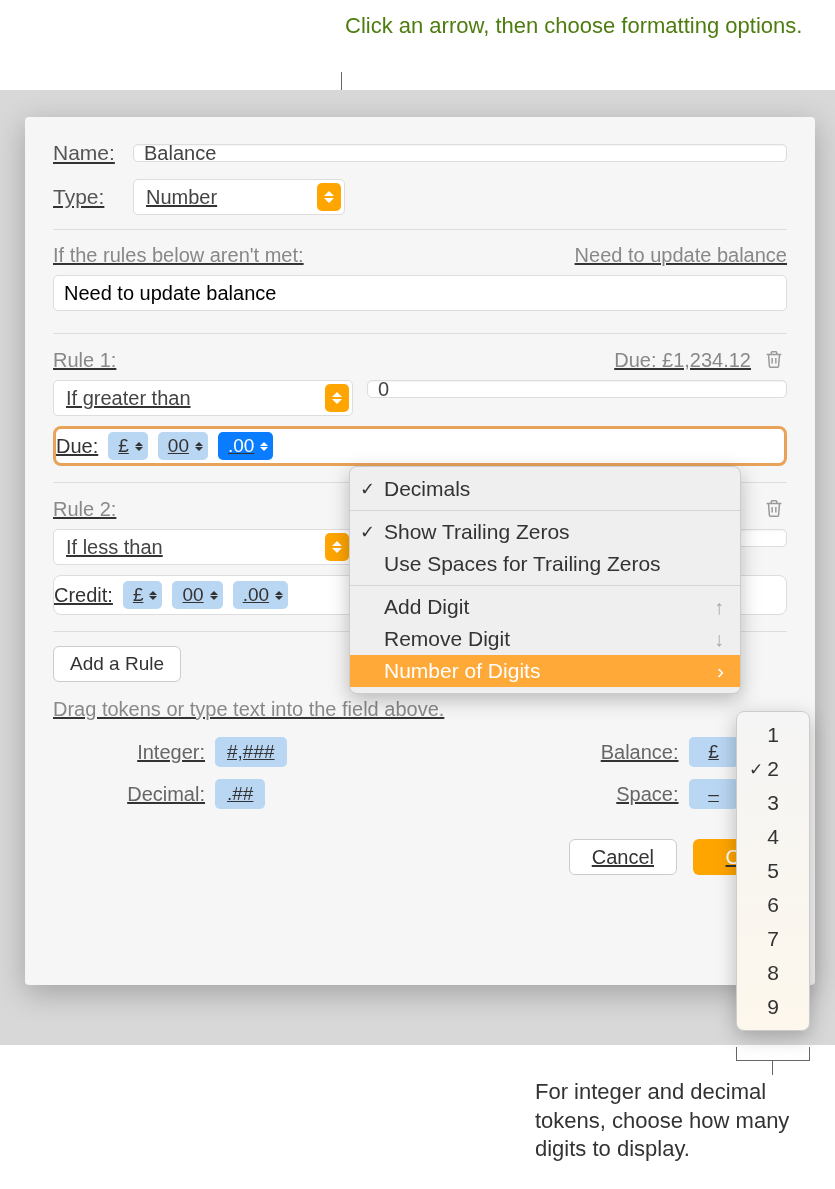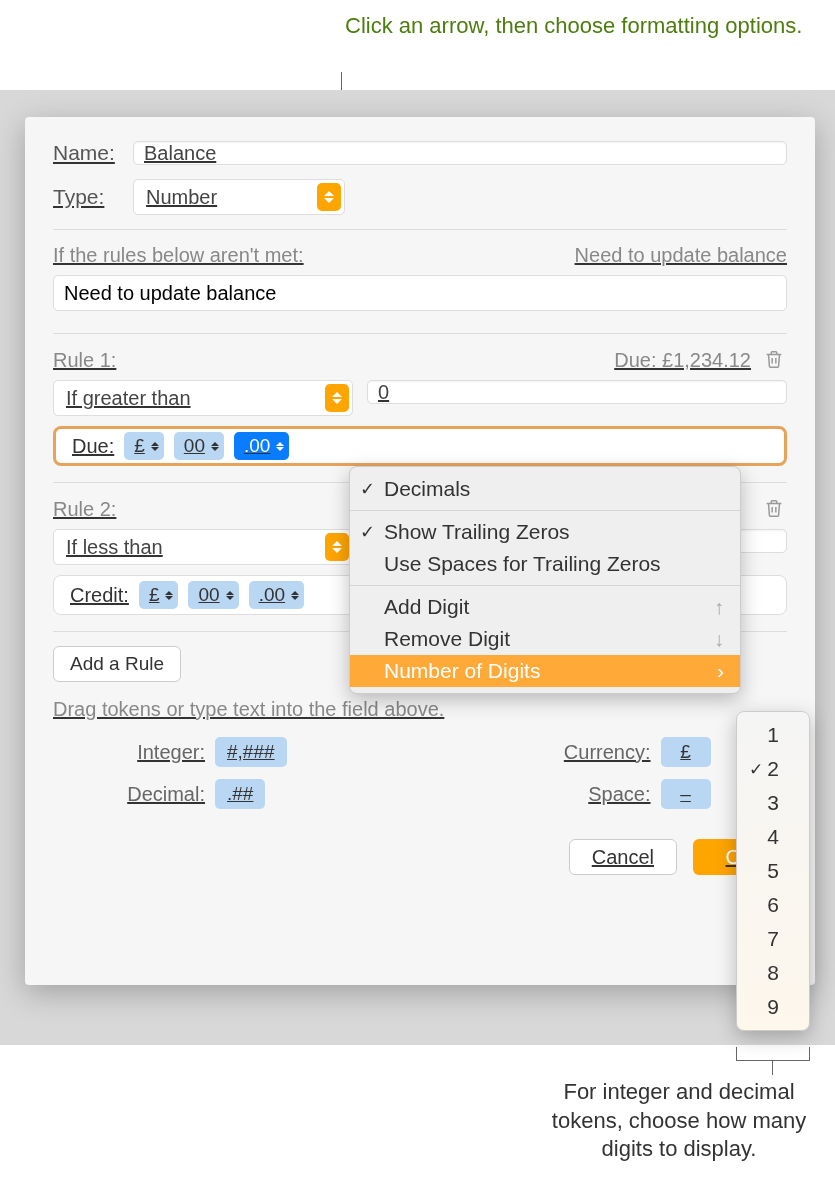--- a/index.html
+++ b/index.html
@@ -28,21 +28,21 @@
       height: 384px;
       background: #666;
     }
     .callout-bottom {
       position: absolute;
       top: 1078px;
       left: 535px;
       right: 12px;
       font-size: 22px;
       color: #333;
-      text-align: center;
+      text-align: left;
       line-height: 1.3;
     }
     .callout-bracket {
       position: absolute;
       top: 1047px;
       left: 736px;
       width: 74px;
       height: 14px;
       border-left: 1px solid #666;
       border-right: 1px solid #666;
@@ -73,21 +73,21 @@
       background: #f6f6f6;
       border-radius: 4px;
       box-shadow: 0 8px 30px rgba(0,0,0,0.25);
       padding: 24px 28px 20px 28px;
       text-decoration: underline;
     }
     .row { display: flex; align-items: center; margin-bottom: 14px; }
     .field-label { font-size: 21px; color: #555; flex-shrink: 0; }
     .text-input {
       flex: 1;
-      height: 24px;
+      height: 18px;
       background: #fff;
       border: 1px solid #ddd;
       border-radius: 5px;
       padding: 0 10px;
       font-size: 20px;
       color: #444;
       box-shadow: inset 0 1px 2px rgba(0,0,0,0.05);
     }
     .row-name .field-label { width: 80px; }
     .row-type .field-label { width: 80px; }
@@ -148,21 +148,21 @@
     .rule-cond-row { display: flex; gap: 14px; margin-bottom: 10px; }
     .rule-cond-row .mac-select { width: 300px; }
     .rule-cond-row .text-input { flex: 1; }
     .token-strip {
       display: flex;
       align-items: center;
       height: 40px;
       background: #fff;
       border: 3px solid #e8a35a;
       border-radius: 8px;
-      padding: 0 16px;
+      padding: 0 0;
       gap: 10px;
     }
     .token-strip.no-focus {
       border: 1px solid #ddd;
     }
     .token-strip-label { font-size: 20px; color: #333; }
     .token {
       display: inline-flex;
       align-items: center;
       background: #b9d6f3;
@@ -196,21 +196,21 @@
       background: #fff;
       border: 1px solid #ccc;
       border-radius: 6px;
       font-size: 19px;
       color: #333;
       margin-bottom: 16px;
     }
     .drag-hint { color: #888; font-size: 20px; margin-bottom: 16px; }
     .token-palette {
       display: flex;
-      gap: 92px;
+      gap: 120px;
       padding-left: 54px;
       margin-bottom: 30px;
     }
     .palette-col { display: flex; flex-direction: column; gap: 12px; }
     .palette-row { display: flex; align-items: center; gap: 10px; }
     .palette-row .field-label { width: 98px; text-align: right; font-size: 20px; color: #666; }
     .palette-row.right .field-label { width: 112px; }
     .palette-token {
       display: inline-flex;
       align-items: center;
@@ -427,21 +427,21 @@
         <span class="field-label">Integer:</span>
         <span class="palette-token">#,###</span>
       </div>
       <div class="palette-row">
         <span class="field-label">Decimal:</span>
         <span class="palette-token">.##</span>
       </div>
     </div>
     <div class="palette-col" style="margin-left:160px">
       <div class="palette-row right">
-        <span class="field-label">Currency:</span>
+        <span class="field-label">Balance:</span>
         <span class="palette-token">£</span>
       </div>
       <div class="palette-row right">
         <span class="field-label">Space:</span>
         <span class="palette-token">–</span>
       </div>
     </div>
   </div>
 
   <div class="button-row">

